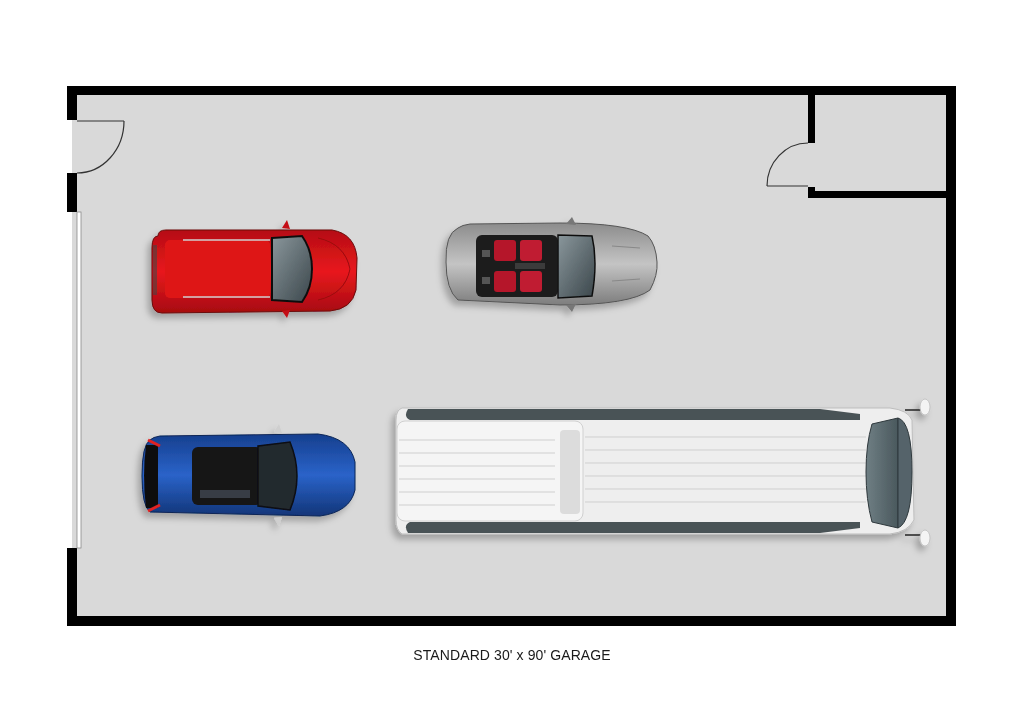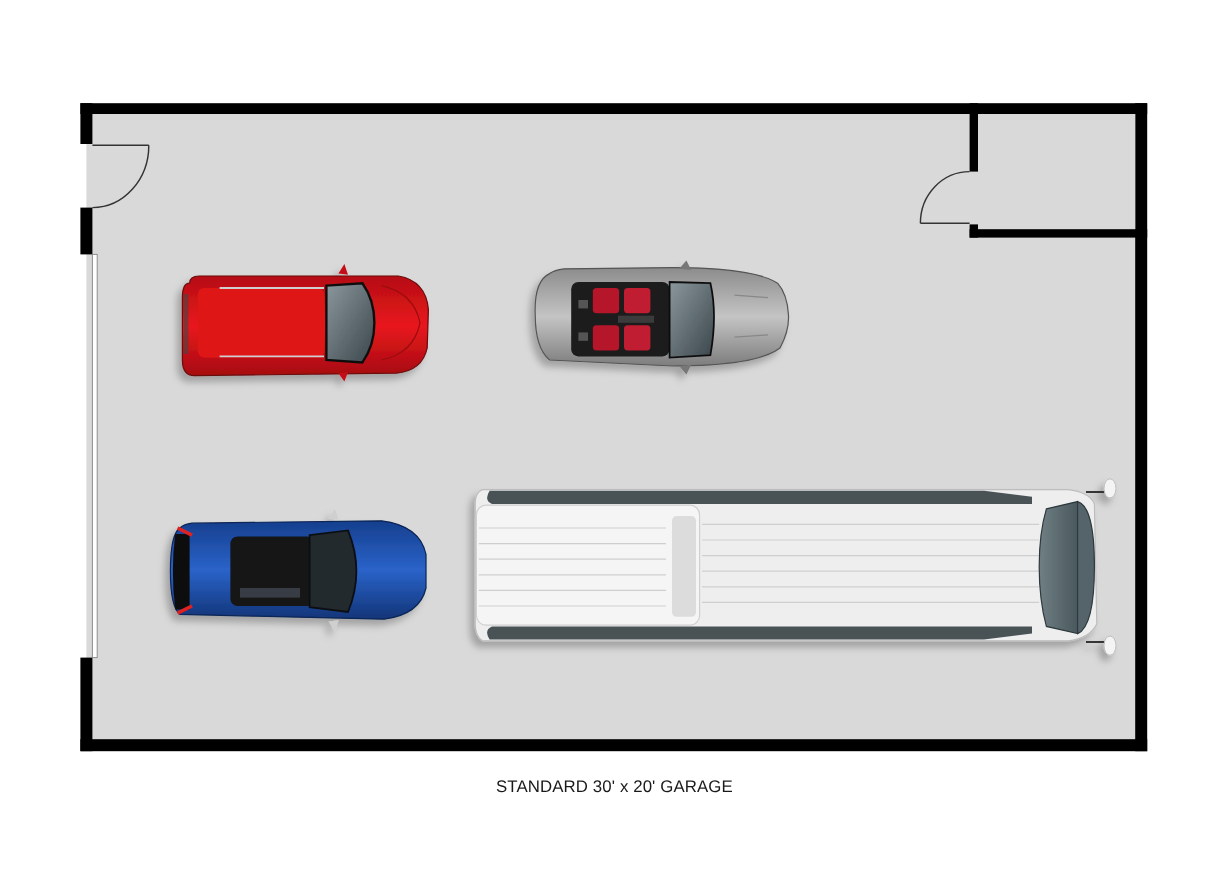--- a/index.html
+++ b/index.html
@@ -148,13 +148,13 @@
     <path d="M872 424 L898 418 L898 528 L872 522 Q866 500 866 472 Q866 444 872 424 Z" fill="url(#vanGlass)" stroke="#2e383c" stroke-width="1"></path>
     <path d="M898 418 Q912 422 912 472 Q912 522 898 528 Z" fill="#55646a" stroke="#2e383c" stroke-width="1"></path>
 
     <line x1="905" y1="410" x2="922" y2="410" stroke="#222" stroke-width="1.5"></line>
     <ellipse cx="925" cy="407" rx="5" ry="8" fill="#f4f4f4" stroke="#bbb" stroke-width="0.8"></ellipse>
     <line x1="905" y1="535" x2="922" y2="535" stroke="#222" stroke-width="1.5"></line>
     <ellipse cx="925" cy="538" rx="5" ry="8" fill="#f4f4f4" stroke="#bbb" stroke-width="0.8"></ellipse>
   </g>
 </svg>
 
-<div class="caption">STANDARD 30' x 20' GARAGE</div>
+<div class="caption">STANDARD 30' x 90' GARAGE</div>
 
 </body></html>

